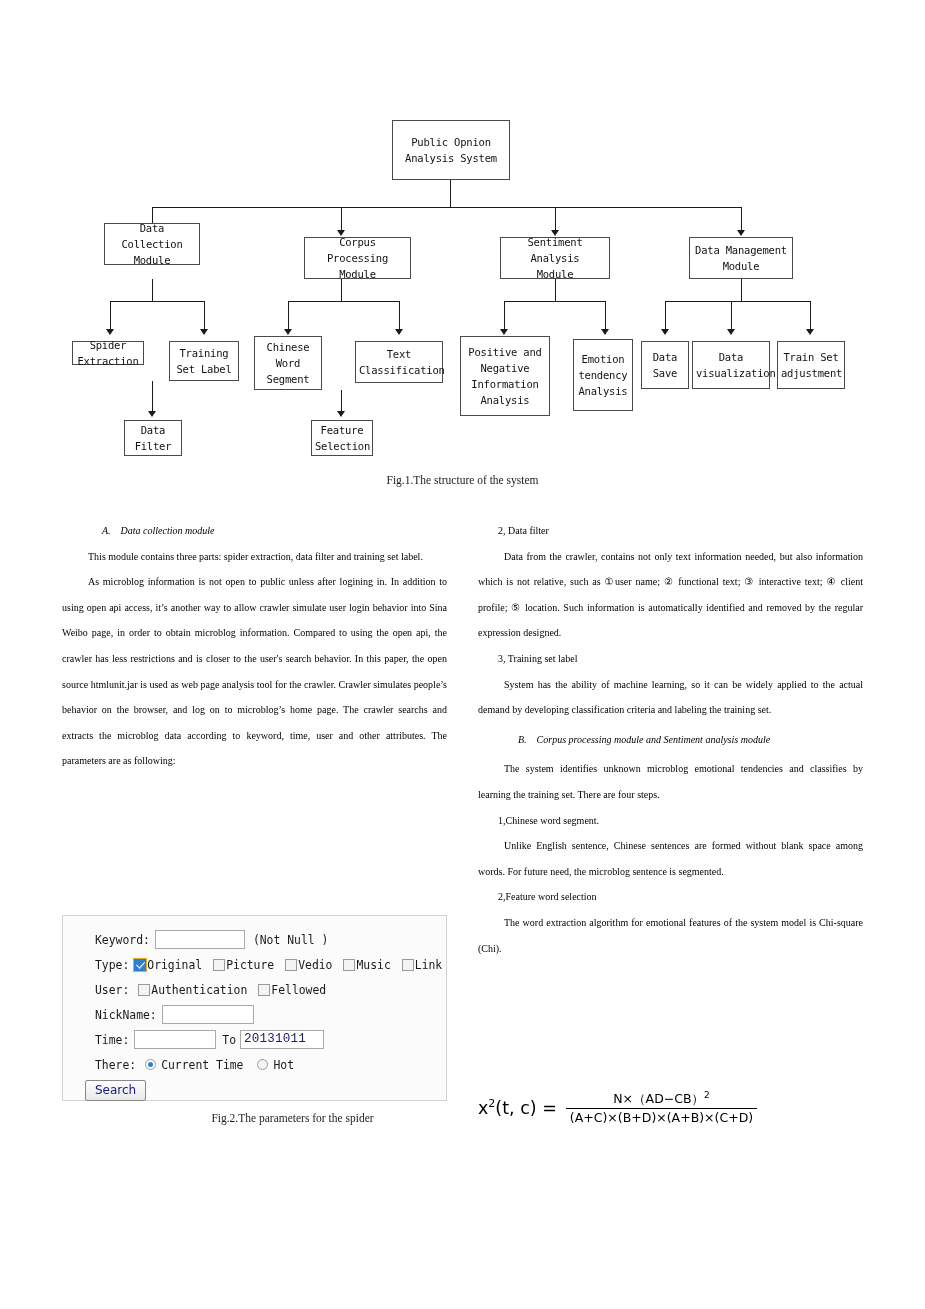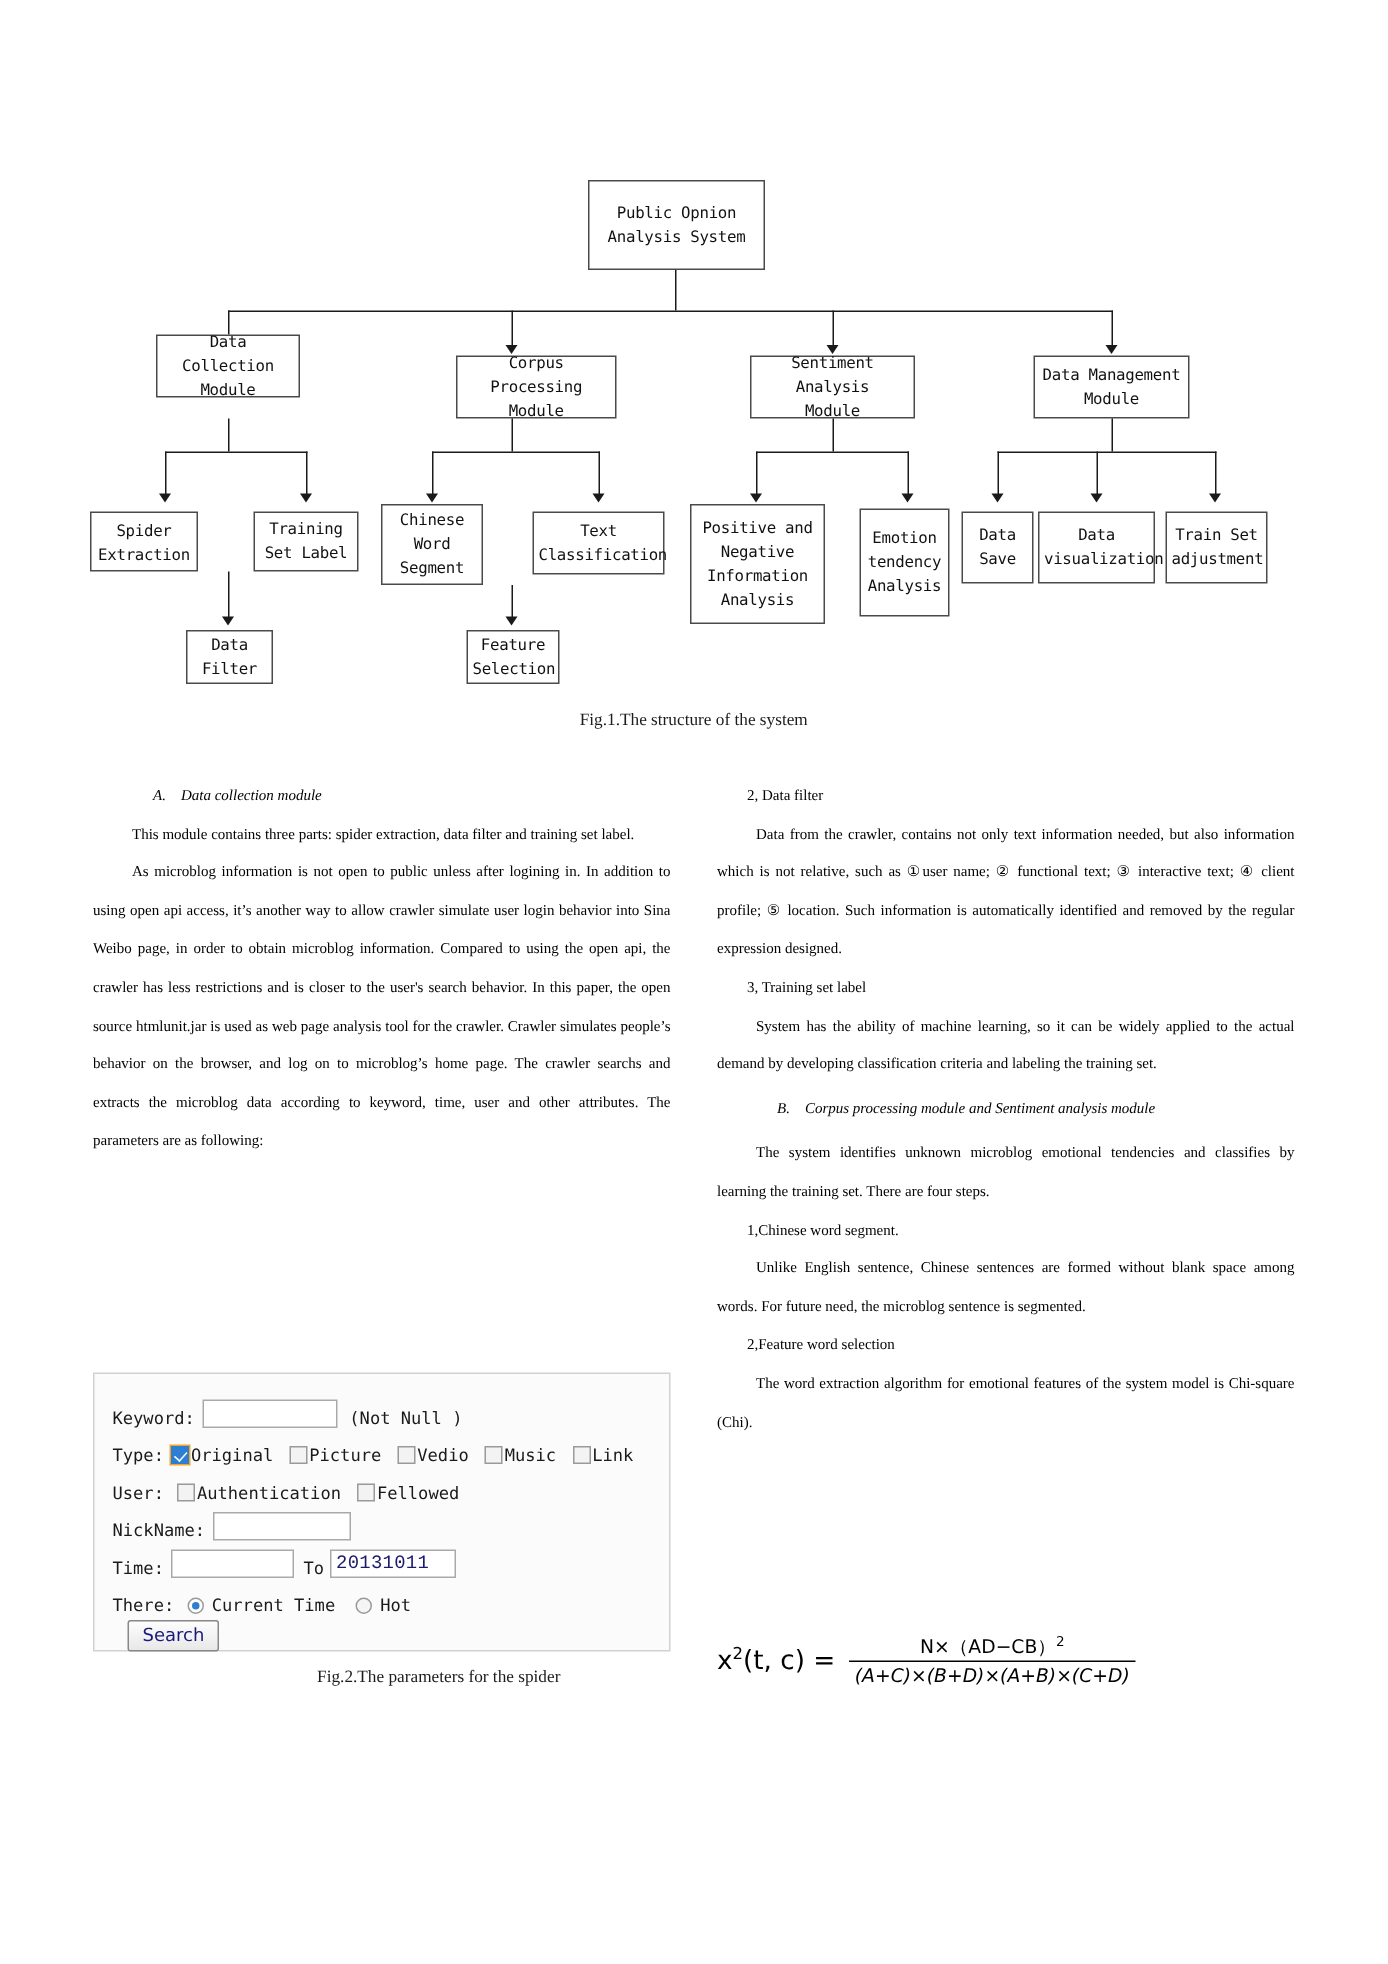--- a/index.html
+++ b/index.html
@@ -96,23 +96,24 @@
     height: 186px;
     background: #fbfbfb;
     border: 1px solid #d2d2d2;
     font-family: "DejaVu Sans Mono", "Liberation Mono", monospace;
     font-size: 11.4px;
     color: #1a1a1a;
     padding: 11px 0 0 12px;
   }
   .frow {
     display: flex;
-    align-items: flex-end;
+    align-items: center;
     height: 25px;
     white-space: nowrap;
+    margin-left: 20px;
   }
   .flabel { margin-right: 5px; }
   .ftext {
     border: 1px solid #a9a9a9;
     background: #ffffff;
     height: 19px;
     display: inline-block;
     vertical-align: middle;
   }
   .ftext.kw   { width: 90px; }
@@ -200,21 +201,20 @@
   }
   .frac .num {
     font-size: 12.5px;
     padding: 0 6px 1px 6px;
   }
   .frac .num sup { font-size: 9px; }
   .frac .den {
     font-size: 12.5px;
     border-top: 1.2px solid #000;
     padding: 1px 4px 0 4px;
-    font-style: italic;
   }
 </style>
 </head>
 <body>
 
 <div id="figure1">
 
   <div class="node tight" style="left:392px; top:120px; width:118px; height:60px;">
     <span>
       <span>Public Opnion</span>
@@ -259,21 +259,21 @@
     </span>
   </div>
 
   <div class="ln v" style="left:152px; top:279px; height:22px;"></div>
   <div class="ln h" style="left:110px; top:301px; width:95px;"></div>
   <div class="ln v" style="left:110px; top:301px; height:30px;"></div>
   <div class="arw" style="left:106px; top:329px;"></div>
   <div class="ln v" style="left:204px; top:301px; height:30px;"></div>
   <div class="arw" style="left:200px; top:329px;"></div>
 
-  <div class="node tight" style="left:60px; top:341px; width:72px; height:40px;align-items:flex-end;">
+  <div class="node tight" style="left:72px; top:341px; width:72px; height:24px;">
     <span>
       <span>Spider</span>
       <span>Extraction</span>
     </span>
   </div>
   <div class="node tight" style="left:169px; top:341px; width:70px; height:40px;">
     <span>
       <span>Training</span>
       <span>Set Label</span>
     </span>

